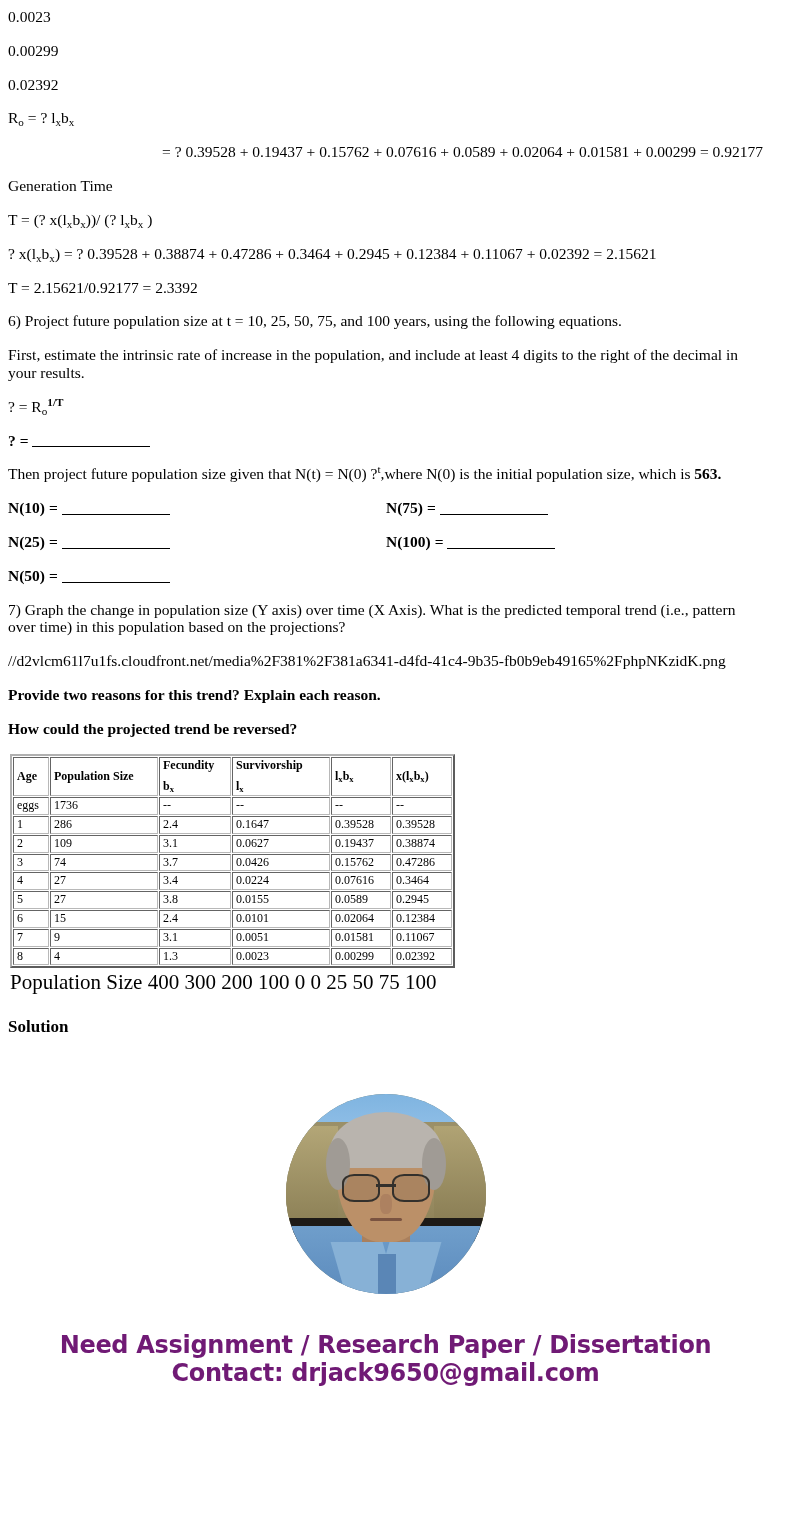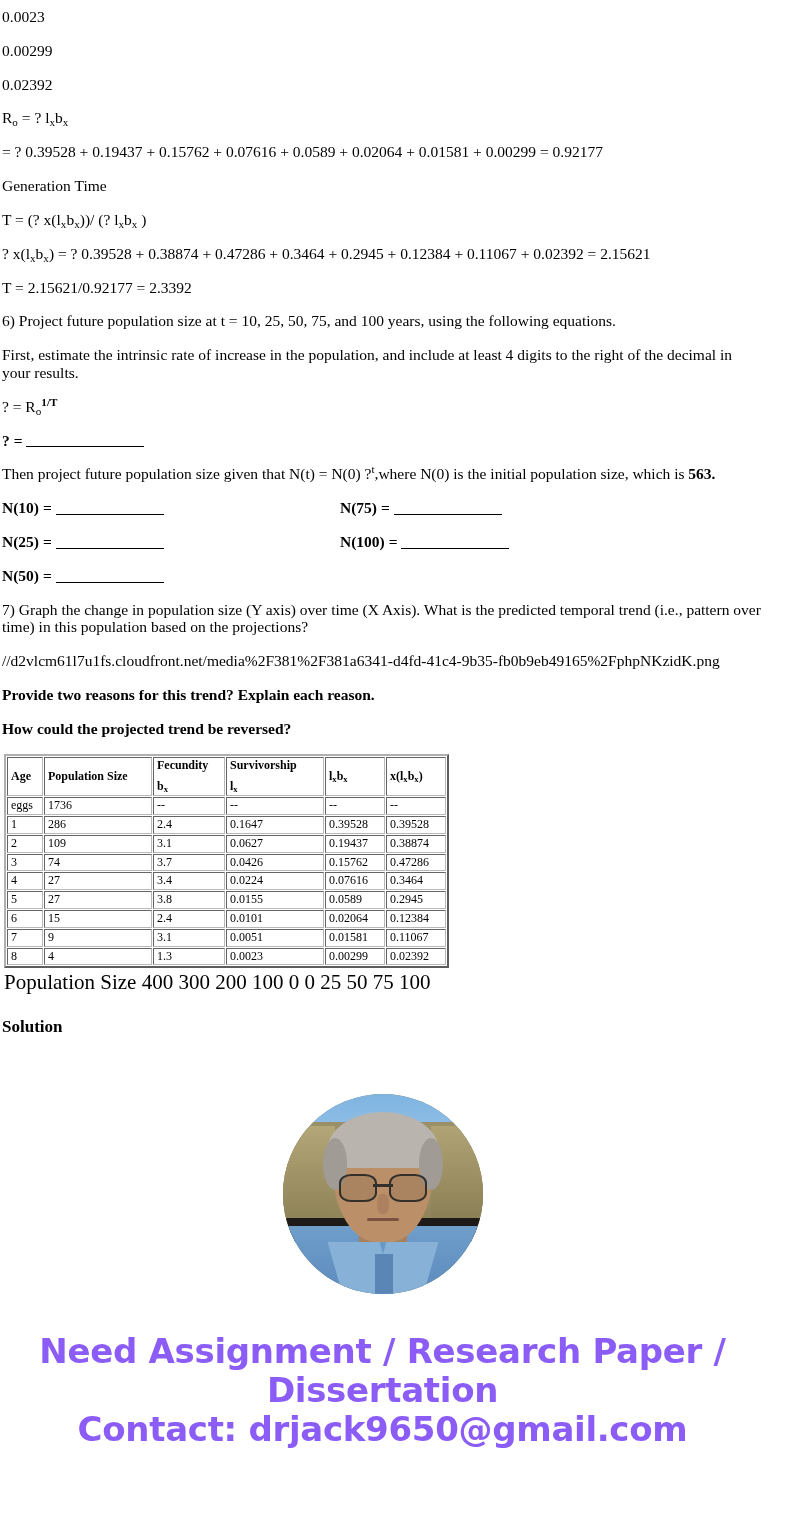--- a/index.html
+++ b/index.html
@@ -10,29 +10,30 @@
   body {
     width: 794px;
     min-height: 1523px;
     font-family: "Liberation Serif", "DejaVu Serif", serif;
     font-size: 15.5px;
     color: #000000;
     line-height: 1.15;
     position: relative;
   }
   .page {
-    padding: 8px 8px 0 2px;
+    padding: 8px 8px 0 8px;
     box-sizing: border-box;
     width: 771px;
   }
   p.para {
     margin: 0 0 16px 0;
   }
   .indent {
     margin-left: 34px;
+    text-align: right;
   }
   sub {
     font-size: 0.72em;
     vertical-align: -0.28em;
     line-height: 0;
   }
   sup {
     font-size: 0.72em;
     vertical-align: 0.52em;
     line-height: 0;
@@ -45,20 +46,21 @@
     vertical-align: -0.12em;
   }
   .blank-lg { width: 118px; }
   .blank-md { width: 108px; }
 
   
   .ansrow {
     display: flex;
     margin: 0 0 16px 0;
     font-weight: bold;
+    gap: 40px;
   }
   .ansrow .col-l { width: 338px; flex: 0 0 338px; }
   .ansrow .col-r { flex: 1 1 auto; }
 
   
   table.lifetable {
     border-collapse: separate;
     border-spacing: 1px;
     border: 2px outset #b0b0b0;
     margin: 0 0 2px 2px;
@@ -196,24 +198,24 @@
     position: absolute; left: 47%; top: 50%; width: 6%; height: 10%;
     background: #ad8160; border-radius: 40%;
   }
 
   
   .footer {
     margin-top: 38px;
     text-align: center;
     font-family: "DejaVu Sans", "Liberation Sans", sans-serif;
     font-weight: bold;
-    font-size: 34px;
+    font-size: 24px;
     line-height: 1.14;
     letter-spacing: -0.3px;
-    color: #8b5cf6;
+    color: #701a75;
     padding-bottom: 30px;
   }
 </style>
 </head>
 <body>
 
 <div class="page">
 
   <p class="para">0.0023</p>
   <p class="para">0.00299</p>

